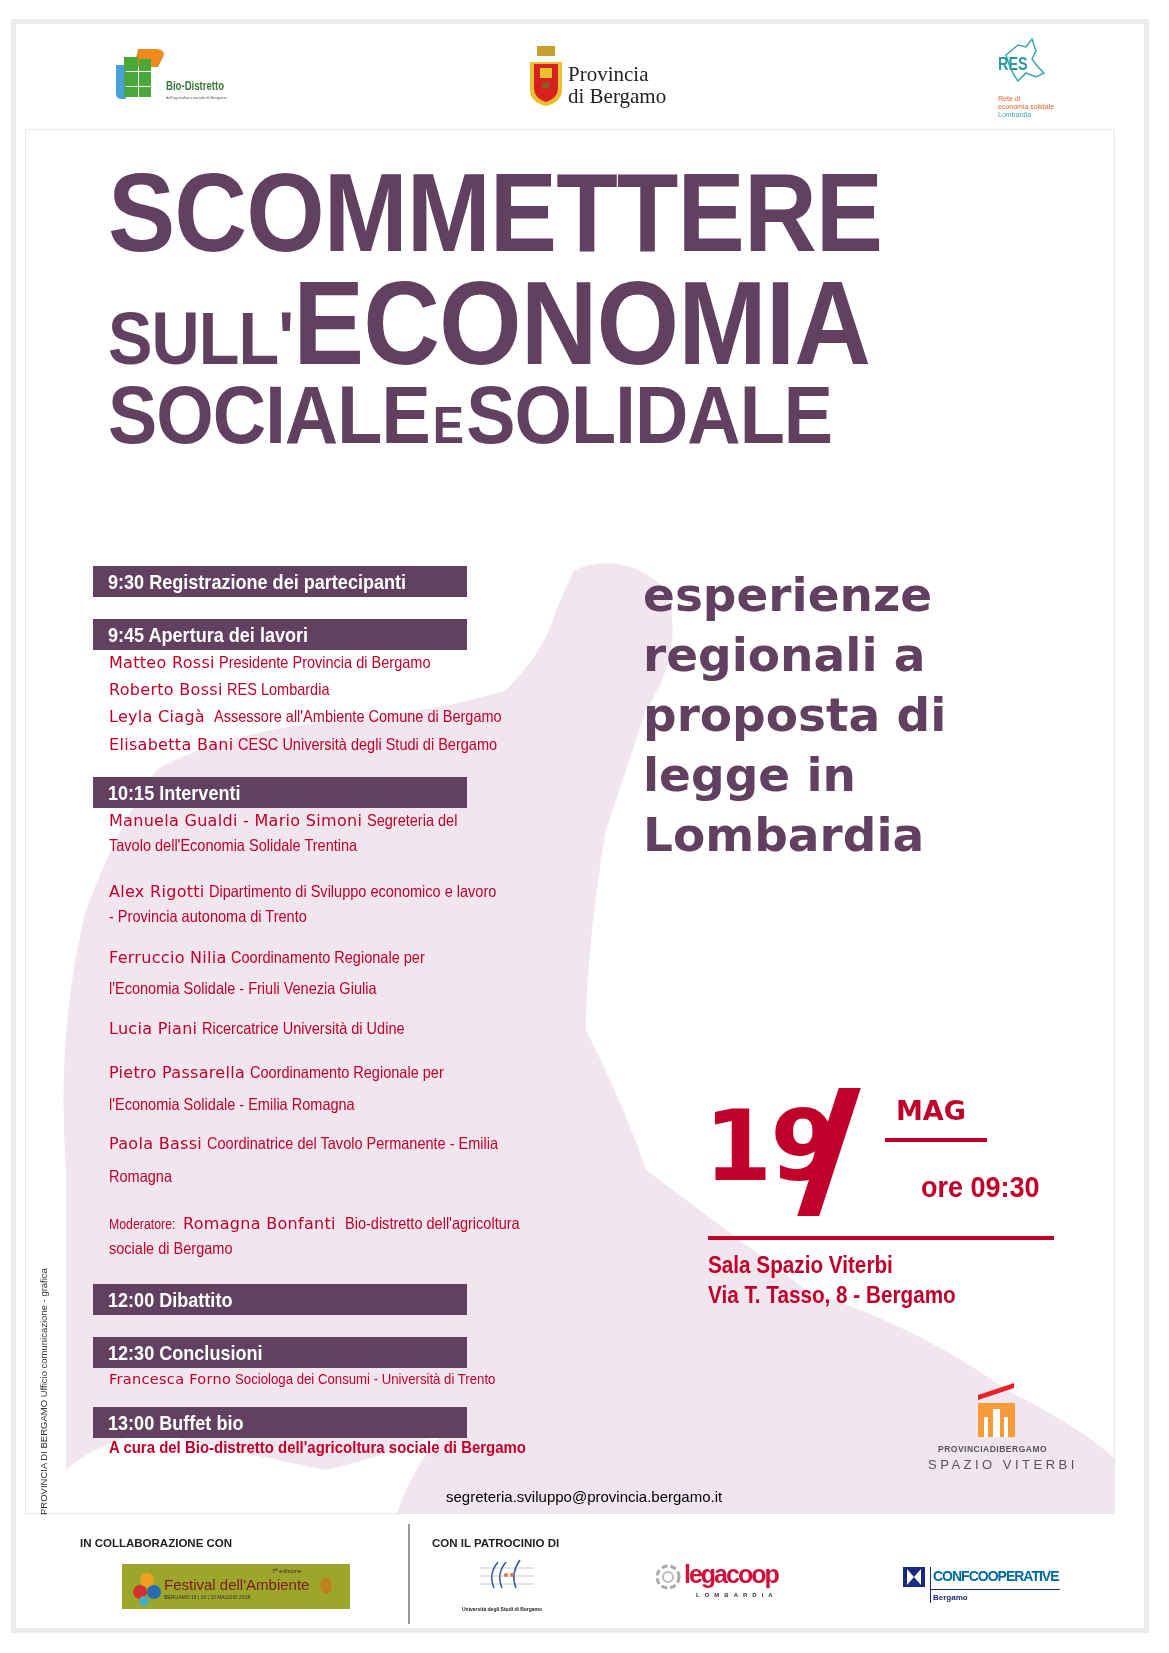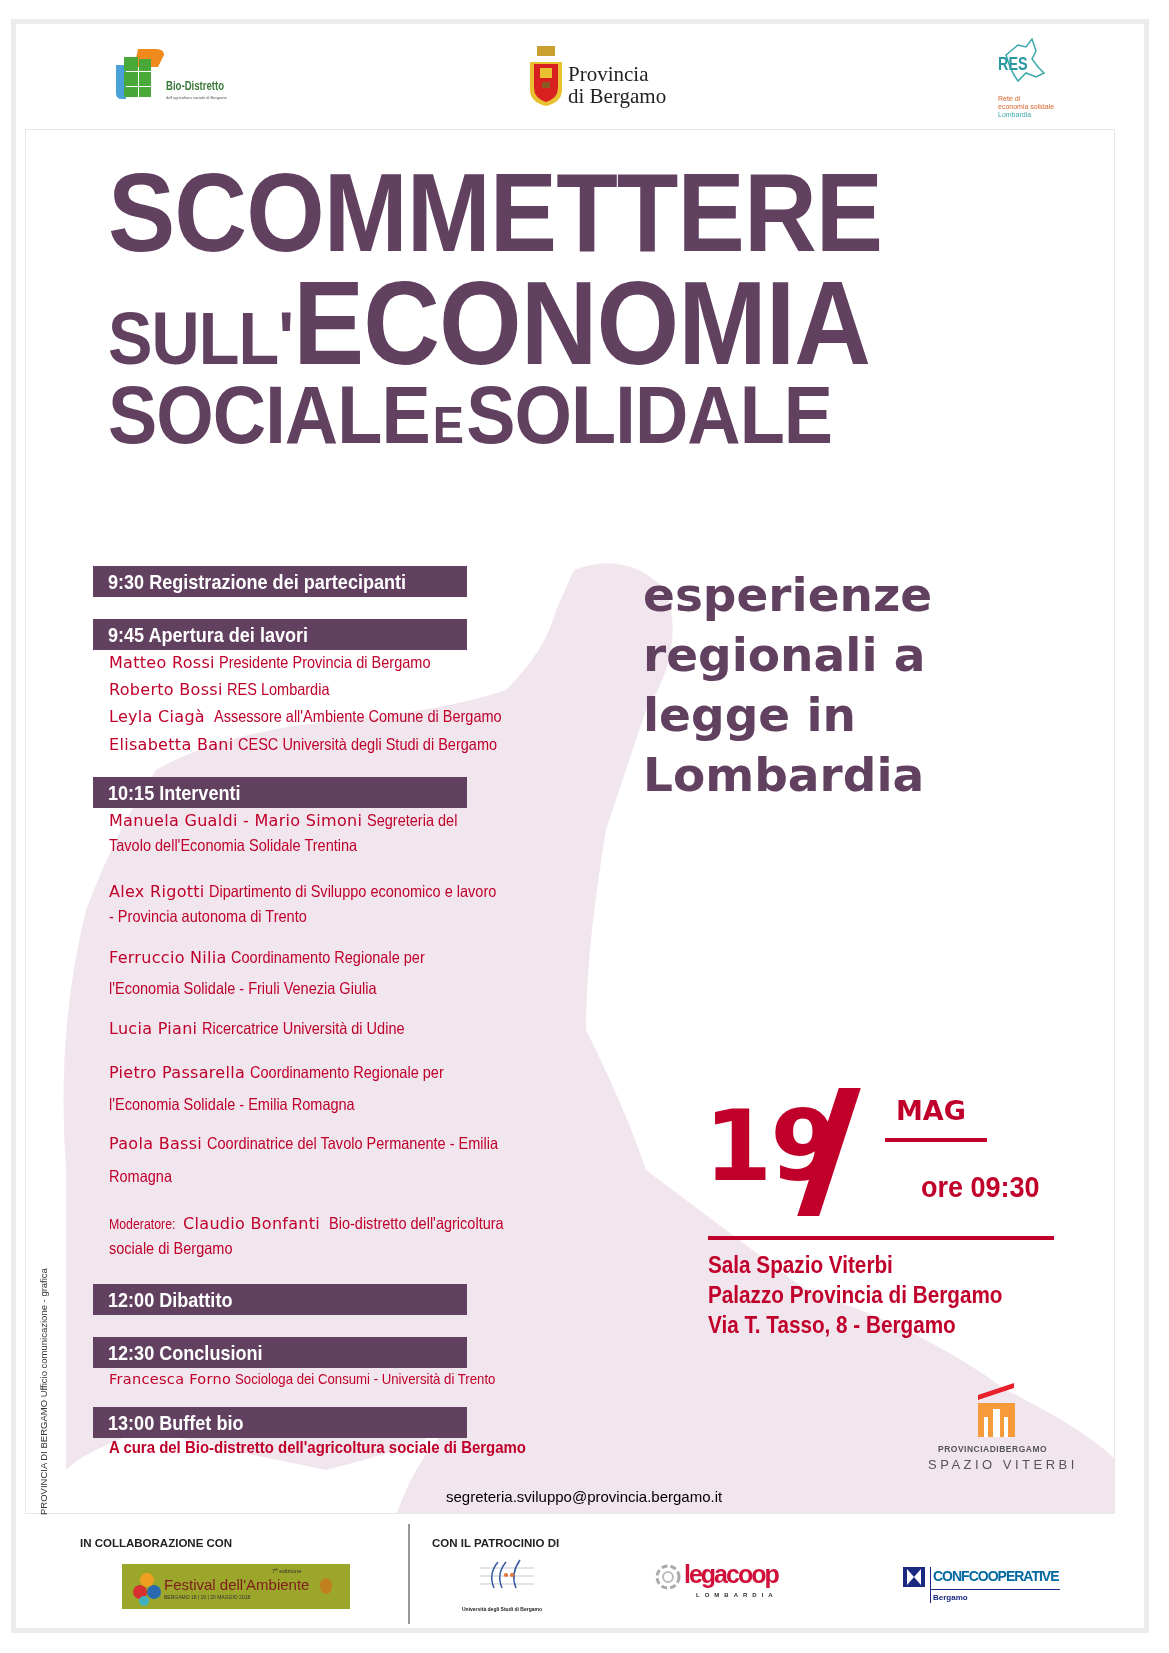--- a/index.html
+++ b/index.html
@@ -87,20 +87,21 @@
 </div>
 <div class="title-line" style="left:108px;top:370px;line-height:90px;transform:scaleX(0.9);">
   <span style="font-size:82px;">SOCIALE</span>
   <span style="font-size:52px;">E</span>
   <span style="font-size:82px;">SOLIDALE</span>
 </div>
 
 <div class="subtitle">
   <div>esperienze</div>
   <div>regionali a</div>
+  <div>proposta di</div>
   <div>legge in</div>
   <div>Lombardia</div>
 </div>
 
 <div class="bar" style="top:566px;"><span>9:30 Registrazione dei partecipanti</span></div>
 
 <div class="bar" style="top:619px;"><span>9:45 Apertura dei lavori</span></div>
 <div class="sp" style="top:652px;"><span class="nm">Matteo Rossi</span> <span class="rl">Presidente Provincia di Bergamo</span></div>
 <div class="sp" style="top:679px;"><span class="nm">Roberto Bossi</span> <span class="rl">RES Lombardia</span></div>
 <div class="sp" style="top:706px;"><span class="nm">Leyla Ciagà</span>&nbsp; <span class="rl">Assessore all'Ambiente Comune di Bergamo</span></div>
@@ -117,40 +118,39 @@
 <div class="sp" style="top:978px;"><span class="rl">l'Economia Solidale - Friuli Venezia Giulia</span></div>
 
 <div class="sp" style="top:1018px;"><span class="nm">Lucia Piani</span> <span class="rl">Ricercatrice Università di Udine</span></div>
 
 <div class="sp" style="top:1062px;"><span class="nm">Pietro Passarella</span> <span class="rl">Coordinamento Regionale per</span></div>
 <div class="sp" style="top:1094px;"><span class="rl">l'Economia Solidale - Emilia Romagna</span></div>
 
 <div class="sp" style="top:1133px;"><span class="nm">Paola Bassi</span> <span class="rl">Coordinatrice del Tavolo Permanente - Emilia</span></div>
 <div class="sp" style="top:1166px;"><span class="rl">Romagna</span></div>
 
-<div class="sp" style="top:1213px;"><span class="mod">Moderatore:</span> <span class="nm" style="margin-left:-6px;">Claudio Bonfanti</span>&nbsp; <span class="rl">Bio-distretto dell'agricoltura</span></div>
+<div class="sp" style="top:1213px;"><span class="mod">Moderatore:</span> <span class="nm" style="margin-left:-6px;">Romagna Bonfanti</span>&nbsp; <span class="rl">Bio-distretto dell'agricoltura</span></div>
 <div class="sp" style="top:1238px;"><span class="rl">sociale di Bergamo</span></div>
 
 <div class="bar" style="top:1284px;"><span>12:00 Dibattito</span></div>
 
 <div class="bar" style="top:1337px;"><span>12:30 Conclusioni</span></div>
 <div class="sp" style="top:1369px;font-size:15px;"><span class="nm" style="font-size:14.5px;">Francesca Forno</span> <span class="rl">Sociologa dei Consumi - Università di Trento</span></div>
 
 <div class="bar" style="top:1407px;"><span>13:00 Buffet bio</span></div>
 <div class="sp" style="top:1438px;font-weight:bold;font-size:17px;"><span class="rl">A cura del Bio-distretto dell'agricoltura sociale di Bergamo</span></div>
 
 <div class="date-num">19</div>
 <div class="slash"></div>
 <div class="mag">MAG</div>
 <div class="mag-line"></div>
 <div class="ore"><span style="display:inline-block;transform:scaleX(0.9);transform-origin:left;">ore 09:30</span></div>
 <div class="place-line"></div>
 <div class="place">
   <div><span>Sala Spazio Viterbi</span></div>
-  <div><span>Palazzo Provincia di Bergamo</span></div>
   <div><span>Via T. Tasso, 8 - Bergamo</span></div>
 </div>
 
 <div class="abs" style="left:928px;top:1383px;width:140px;height:90px;">
   <svg class="abs" style="left:48px;top:0" width="40" height="56" viewBox="0 0 40 56">
     <polygon points="2,12 38,0 38,5 2,17" fill="#e8202a"></polygon>
     <rect x="2" y="20" width="37" height="34" fill="#f79a3a"></rect>
     <rect x="8" y="34" width="4" height="20" fill="#ffffff"></rect>
     <rect x="17" y="26" width="7" height="28" fill="#ffffff"></rect>
     <rect x="28" y="34" width="4" height="20" fill="#ffffff"></rect>

